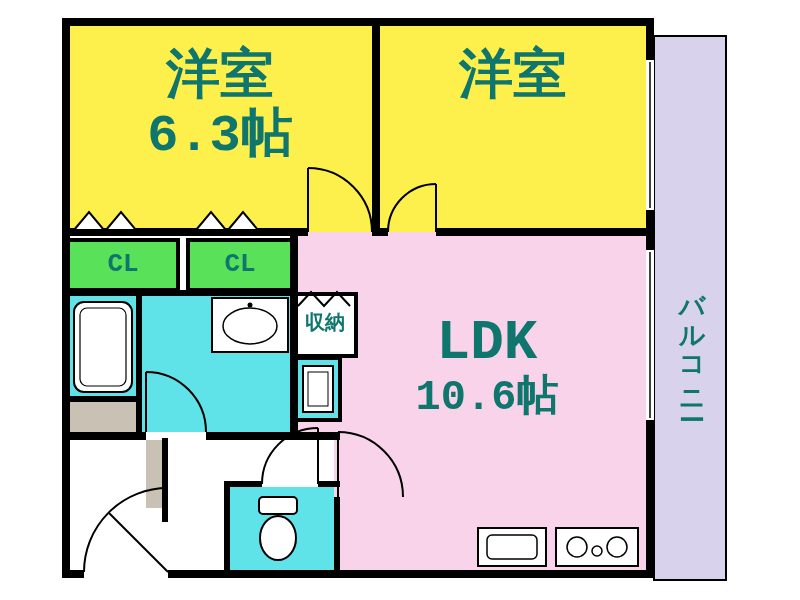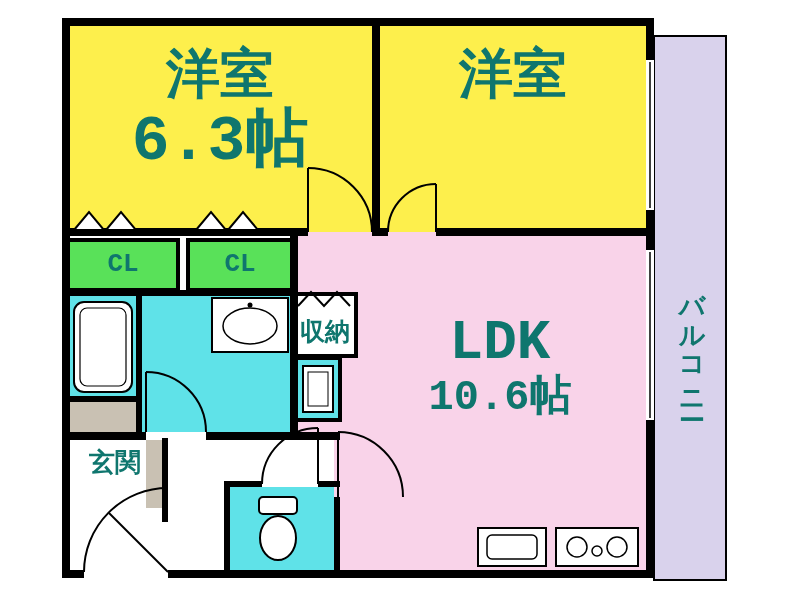--- a/index.html
+++ b/index.html
@@ -6,27 +6,27 @@
   .stage{
     position:relative;width:800px;height:600px;background:#fff;overflow:hidden;
     font-family:Liberation Mono, monospace;color:#0f766e;padding-left:32px;
   }
   .stage svg{position:absolute;left:0;top:0;}
   .label{position:absolute;font-weight:bold;text-align:center;line-height:1.12;z-index:5;}
   .label span{display:block;}
   .lbl-b1{left:90px;top:48px;width:260px;}
   .lbl-b2{left:393px;top:48px;width:240px;}
   .lbl-b1 .rname,.lbl-b2 .rname{font-size:54px;}
-  .lbl-b1 .rsize,.lbl-b2 .rsize{font-size:63px;}
-  .lbl-ldk{left:380px;top:312px;width:240px;}
+  .lbl-b1 .rsize,.lbl-b2 .rsize{font-size:52px;}
+  .lbl-ldk{left:367px;top:312px;width:240px;}
   .lbl-ldk .rname{font-size:56px;}
   .lbl-ldk .rsize{font-size:42px;}
   .lbl-cl1{left:78px;top:250px;width:90px;font-size:26px;}
   .lbl-cl2{left:195px;top:250px;width:90px;font-size:26px;}
-  .lbl-storage{left:296px;top:320px;width:58px;font-size:25px;}
+  .lbl-storage{left:296px;top:313px;width:58px;font-size:20px;}
   .lbl-genkan{left:71px;top:450px;width:88px;font-size:26px;}
   .lbl-balcony{
     left:672px;top:228px;width:36px;height:230px;font-size:26px;
     writing-mode:vertical-rl;text-orientation:mixed;letter-spacing:3px;
     display:flex;align-items:center;justify-content:center;
   }
 </style>
 </head>
 <body>
 
@@ -162,16 +162,15 @@
   </div>
 
   <div class="label lbl-ldk">
     <span class="rname">LDK</span>
     <span class="rsize">10.6帖</span>
   </div>
 
   <div class="label lbl-cl1">CL</div>
   <div class="label lbl-cl2">CL</div>
   <div class="label lbl-storage">収納</div>
-  <div class="label lbl-genkan">玄関</div>
   <div class="label lbl-balcony">バルコニー</div>
 
 </div>
 
 </body></html>

